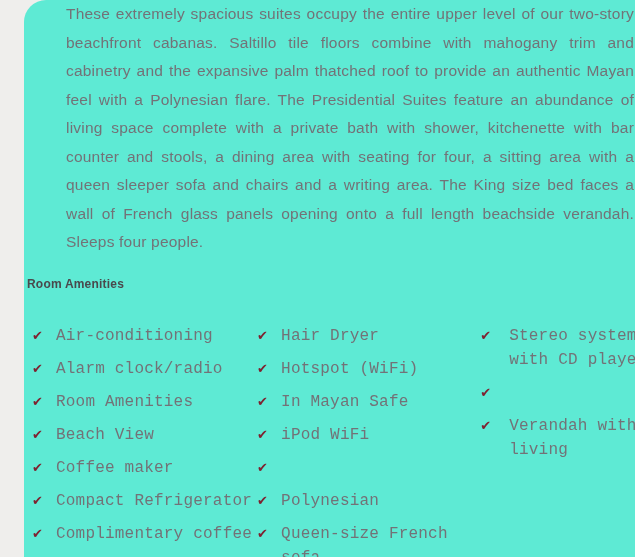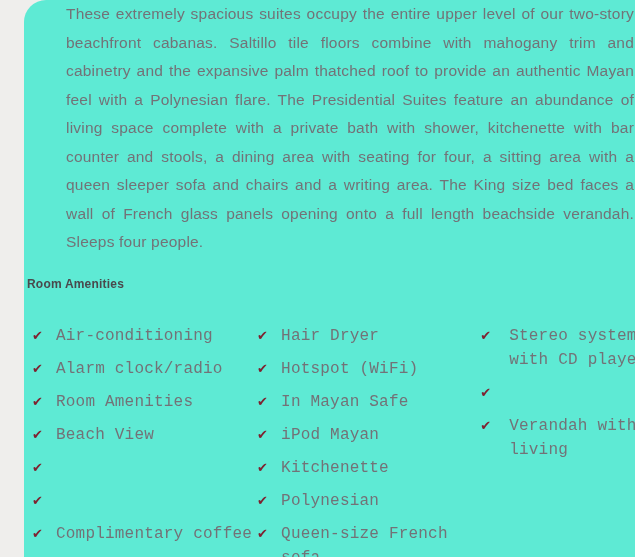--- a/index.html
+++ b/index.html
@@ -93,24 +93,26 @@
           <span class="amenity-label">Room Amenities</span>
         </li>
 
         <li class="amenity-row">
           <span class="check">✔</span>
           <span class="amenity-label">Beach View</span>
         </li>
 
         <li class="amenity-row">
           <span class="check">✔</span>
+          <span class="amenity-label">Coffee maker</span>
         </li>
 
         <li class="amenity-row">
           <span class="check">✔</span>
+          <span class="amenity-label">Compact Refrigerator</span>
         </li>
 
         <li class="amenity-row">
           <span class="check">✔</span>
           <span class="amenity-label">Complimentary coffee</span>
         </li>
       </ul>
 
     <ul class="amenities-col col-2">
 
@@ -124,26 +126,25 @@
           <span class="amenity-label">Hotspot (WiFi)</span>
         </li>
 
         <li class="amenity-row">
           <span class="check">✔</span>
           <span class="amenity-label">In Mayan Safe</span>
         </li>
 
         <li class="amenity-row">
           <span class="check">✔</span>
-          <span class="amenity-label">iPod Mayan</span>
+          <span class="amenity-label">iPod WiFi</span>
         </li>
 
         <li class="amenity-row">
           <span class="check">✔</span>
-          <span class="amenity-label">Kitchenette</span>
         </li>
 
         <li class="amenity-row">
           <span class="check">✔</span>
           <span class="amenity-label">Polynesian</span>
         </li>
 
         <li class="amenity-row">
           <span class="check">✔</span>
           <span class="amenity-label">Queen-size French sofa</span>

